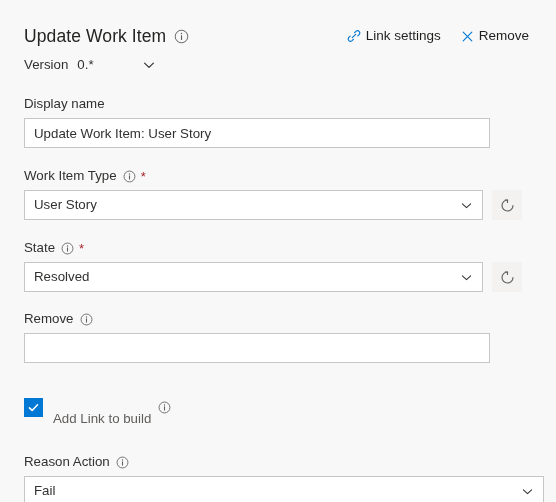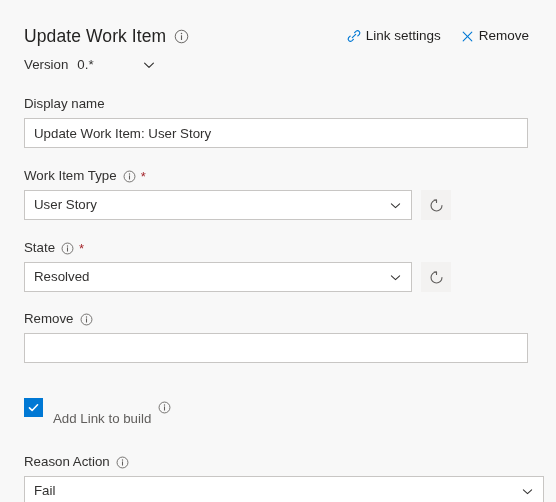--- a/index.html
+++ b/index.html
@@ -116,35 +116,35 @@
     background: #ffffff;
     border: 1px solid #c8c6c4;
     display: flex;
     align-items: center;
     padding: 0 9px;
     font-size: 13.3px;
     color: #323130;
     cursor: text;
     user-select: none;
   }
-  .textbox.full { width: 504px; }
+  .textbox.full { width: 466px; }
   .dropdown {
     height: 30px;
     background: #ffffff;
     border: 1px solid #c8c6c4;
     display: flex;
     align-items: center;
     justify-content: space-between;
     padding: 0 8px 0 9px;
     font-size: 13.3px;
     color: #323130;
     cursor: pointer;
     user-select: none;
   }
-  .dropdown.short { width: 388px; }
+  .dropdown.short { width: 459px; }
   .dropdown.full { width: 532px; }
   .dd-text { line-height: 16px; }
 
   .refresh-btn {
     width: 30px;
     height: 30px;
     background: #f3f2f1;
     border: none;
     display: flex;
     align-items: center;

